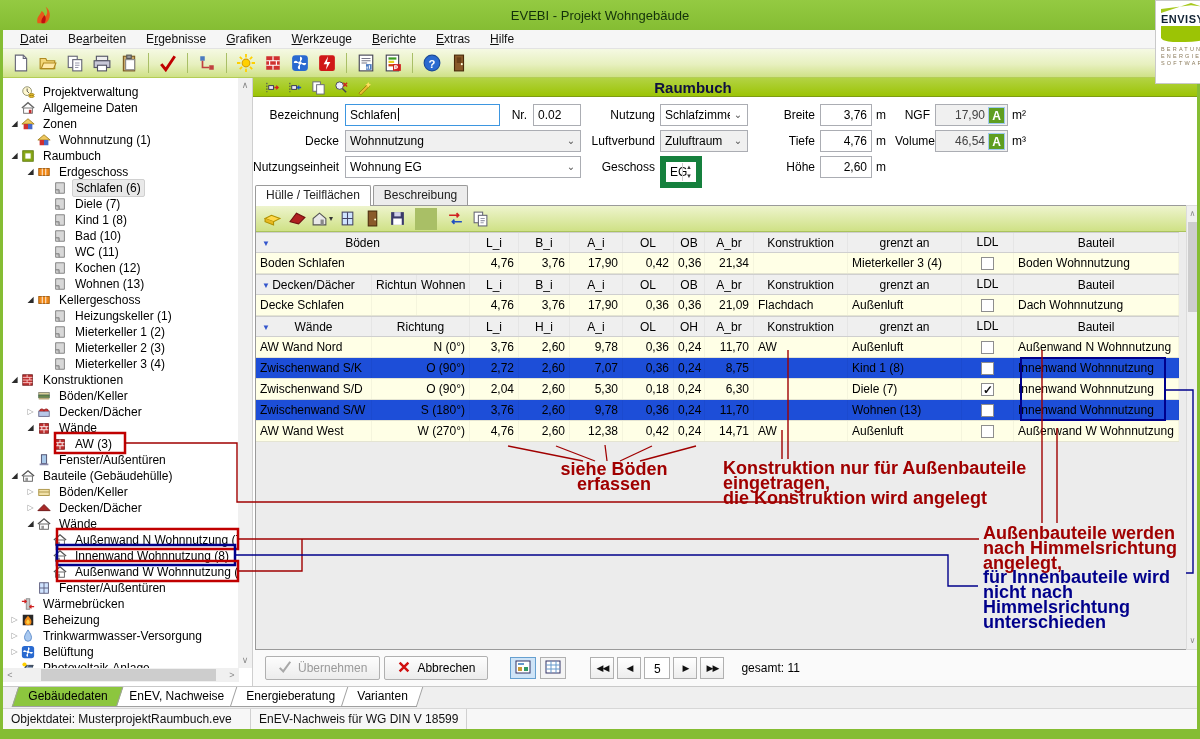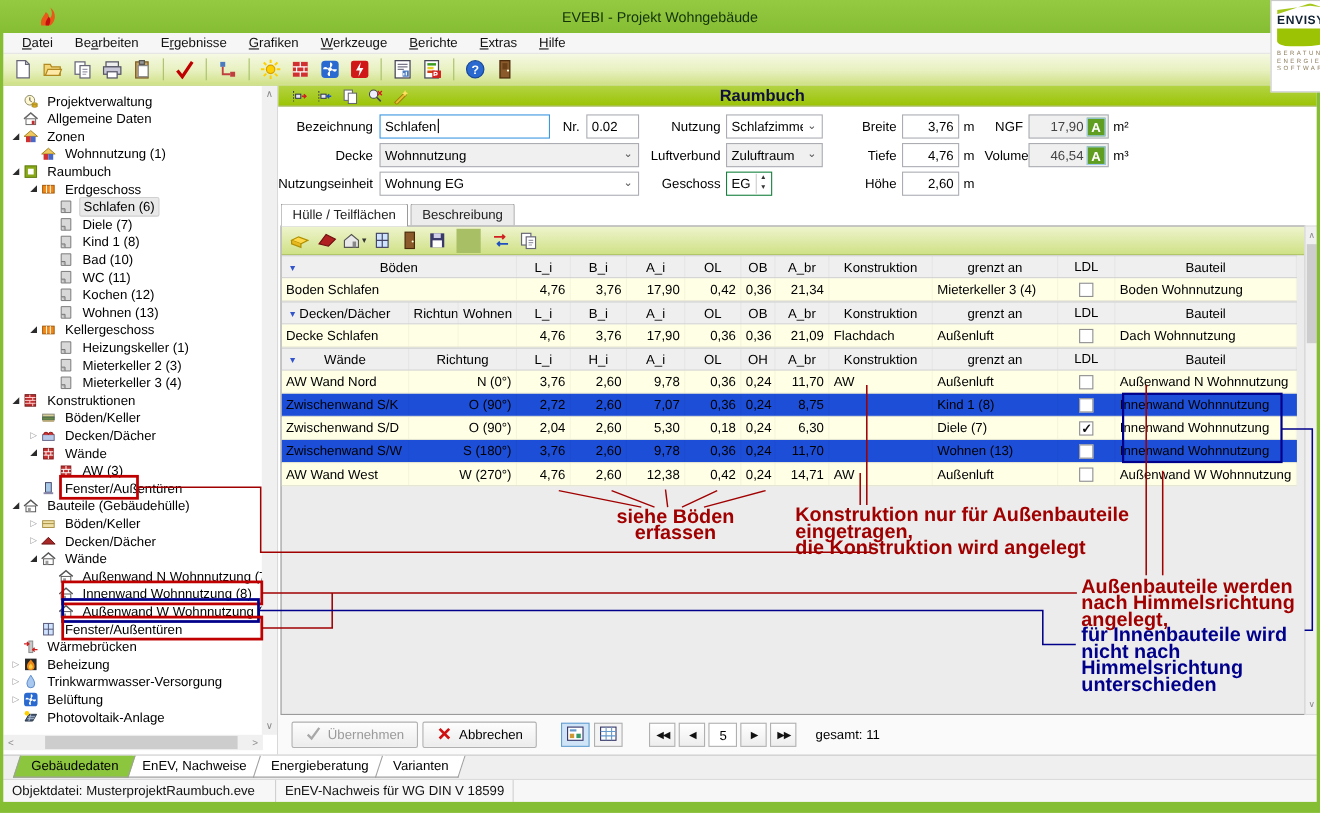--- a/index.html
+++ b/index.html
@@ -67,21 +67,21 @@
   .finput { position:absolute; height:22px; line-height:20px; border:1px solid #abadb3; background:#fff; padding:0 4px; color:#000; }
   .finput.num { text-align:right; }
   .finput.focus { border:1px solid #3d96e0; }
   .finput.ro { background:#f0f0f0; color:#444; }
   .caret { display:inline-block; width:1px; height:13px; background:#000; vertical-align:-2px; margin-left:1px;}
   .fselect { position:absolute; height:22px; line-height:20px; border:1px solid #abadb3; background:#fff; padding:0 18px 0 4px; }
   .fselect.gray { background:#f0f0f0; }
   .fselect .dd { position:absolute; right:1px; top:1px; bottom:1px; width:16px; display:flex; align-items:center; justify-content:center; color:#555; font-size:10px; background:inherit;}
   .unit { position:absolute; height:22px; line-height:22px; color:#000; }
   .abtn { position:absolute; top:2px; right:2px; width:17px; height:17px; background:#5f9e20; border:1px solid #9ec9ef; color:#fff; font-weight:bold; font-size:12px; text-align:center; line-height:16px; }
-  .spinner { position:absolute; height:22px; border:1px solid #15803d; background:#fff; }
+  .spinner { position:absolute; height:32px; border:6px solid #15803d; background:#fff; }
   .spinner .val { position:absolute; left:4px; top:0; line-height:20px; }
   .spinner .sp { position:absolute; right:1px; top:1px; width:13px; height:18px; border-left:1px solid #ccc; font-size:6px; color:#333; text-align:center; line-height:9px;}
 
   
   .tabstrip { position:absolute; left:2px; top:107px; height:20px; display:flex; gap:2px; }
   .tab { padding:2px 10px; border:1px solid #9a9a9a; border-bottom:none; background:#ececec; color:#222; border-radius:2px 2px 0 0; height:20px; }
   .tab.active { background:#fff; font-weight:normal; position:relative; z-index:2; height:21px; }
 
   
   .tframe { position:absolute; left:2px; top:127px; width:932px; height:445px; border:1px solid #9a9a9a; background:#ececec; overflow:hidden;}
@@ -423,20 +423,28 @@
 
         <div class="titem" style="padding-left: 38px;">
           <span class="t-arrow"></span>
           <span class="t-icon"><svg viewBox="0 0 16 16" width="100%" height="100%">
               <path d="M3 2h10v12H3z" fill="#d8d8d8" stroke="#777"></path>
               <path d="M3 10h4v4" fill="#bbb" stroke="#777"></path>
             </svg></span>
           <span class="t-label">Heizungskeller (1)</span>
         </div>
 
+        <div class="titem" style="padding-left: 38px;">
+          <span class="t-arrow"></span>
+          <span class="t-icon"><svg viewBox="0 0 16 16" width="100%" height="100%">
+              <path d="M3 2h10v12H3z" fill="#d8d8d8" stroke="#777"></path>
+              <path d="M3 10h4v4" fill="#bbb" stroke="#777"></path>
+            </svg></span>
+          <span class="t-label">Mieterkeller 1 (2)</span>
+        </div>
 
         <div class="titem" style="padding-left: 38px;">
           <span class="t-arrow"></span>
           <span class="t-icon"><svg viewBox="0 0 16 16" width="100%" height="100%">
               <path d="M3 2h10v12H3z" fill="#d8d8d8" stroke="#777"></path>
               <path d="M3 10h4v4" fill="#bbb" stroke="#777"></path>
             </svg></span>
           <span class="t-label">Mieterkeller 2 (3)</span>
         </div>
 

